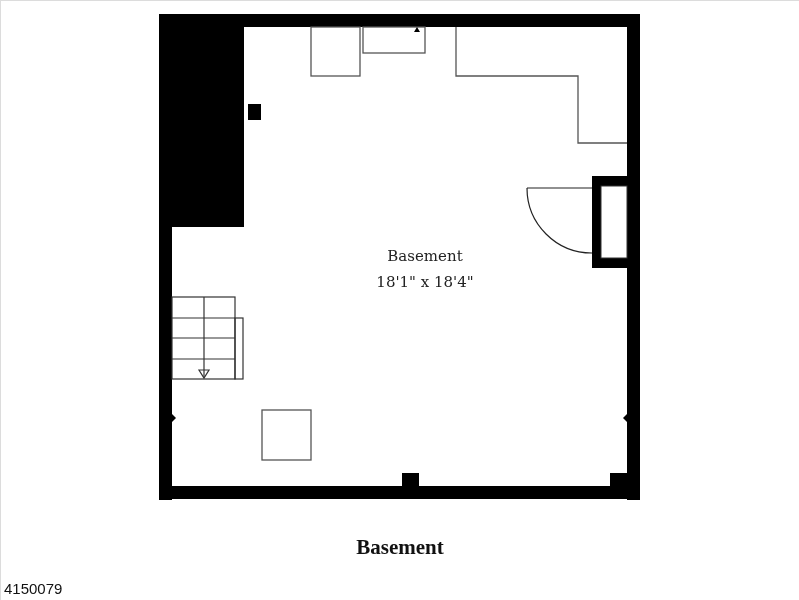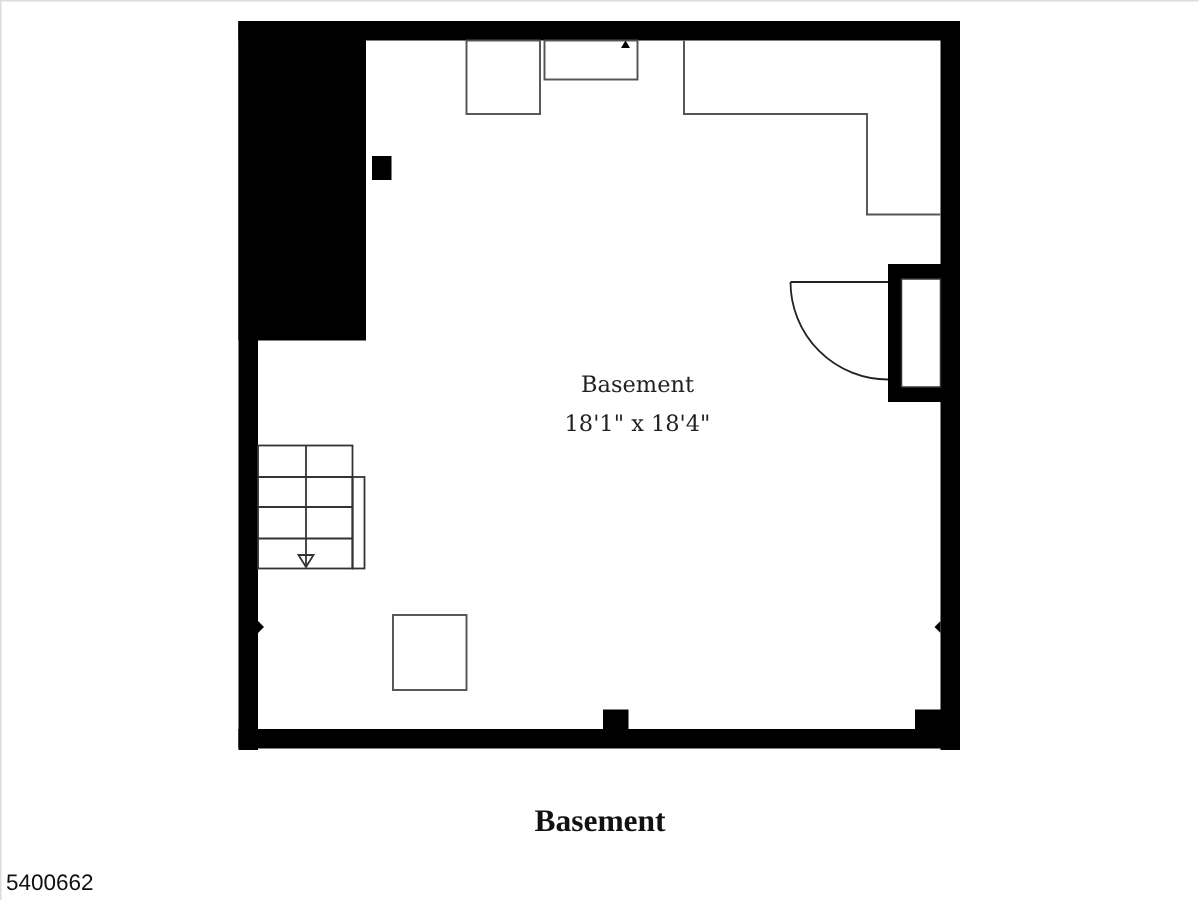--- a/index.html
+++ b/index.html
@@ -120,13 +120,13 @@
   </g>
 
   <polygon points="172,414 176,418 172,422" fill="#000"></polygon>
   <polygon points="627,414 623,418 627,422" fill="#000"></polygon>
 </svg>
 
 <div class="room-label" style="top:246px;">Basement</div>
 <div class="room-label" style="top:272px;">18'1" x 18'4"</div>
 
 <div class="plan-title">Basement</div>
-<div class="listing-id">5400662</div>
+<div class="listing-id">4150079</div>
 
 </body></html>

